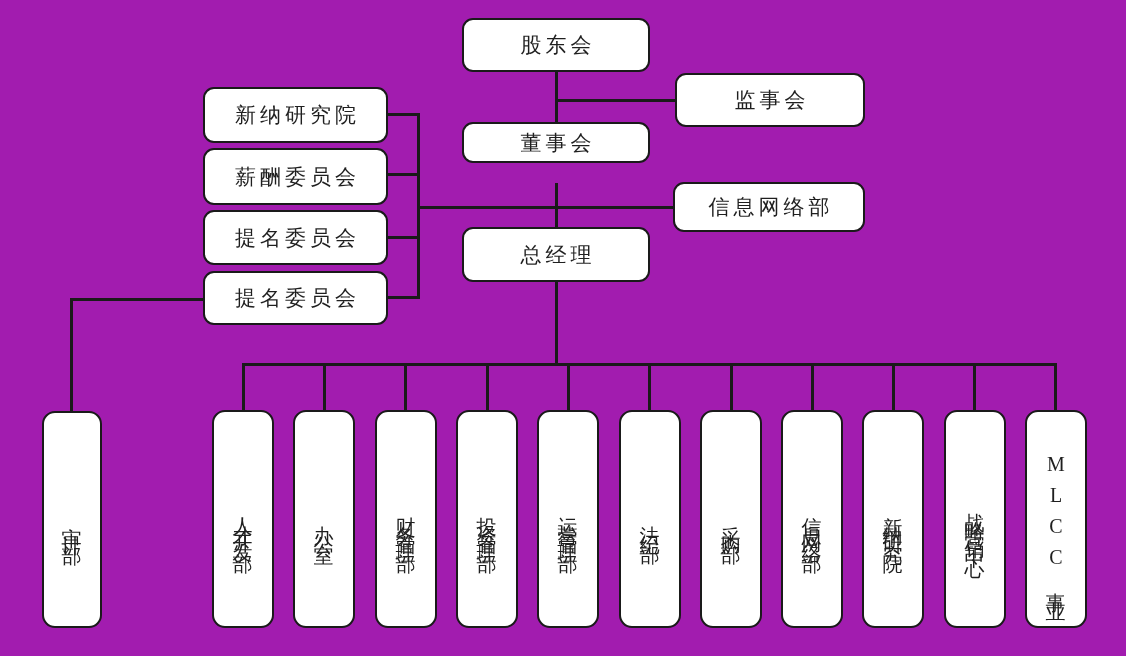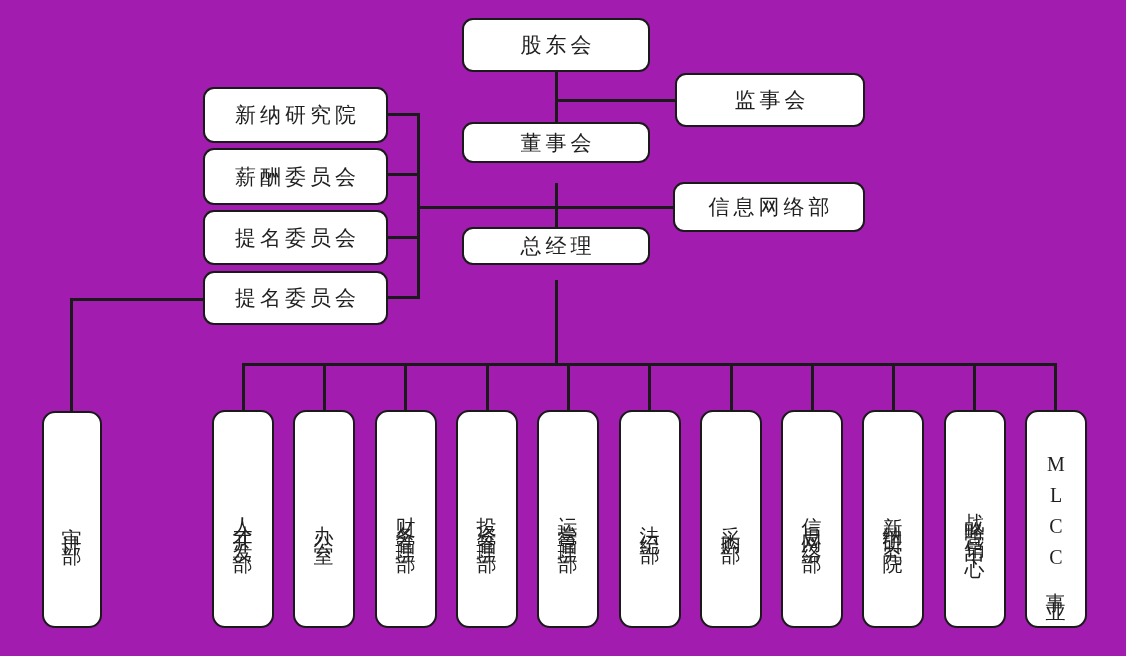--- a/index.html
+++ b/index.html
@@ -83,21 +83,21 @@
   </div>
   <div class="hbox" style="left:675px; top:73px; width:190px; height:54px;">
     <span>监事会</span>
   </div>
   <div class="hbox" style="left:462px; top:122px; width:188px; height:41px;">
     <span>董事会</span>
   </div>
   <div class="hbox" style="left:673px; top:182px; width:192px; height:50px;">
     <span>信息网络部</span>
   </div>
-  <div class="hbox" style="left:462px; top:227px; width:188px; height:38px;">
+  <div class="hbox" style="left:462px; top:227px; width:188px; height:55px;">
     <span>总经理</span>
   </div>
 
   <div class="hbox" style="left:203px; top:87px; width:185px; height:56px;">
     <span>新纳研究院</span>
   </div>
   <div class="hbox" style="left:203px; top:148px; width:185px; height:57px;">
     <span>薪酬委员会</span>
   </div>
   <div class="hbox" style="left:203px; top:210px; width:185px; height:55px;">

